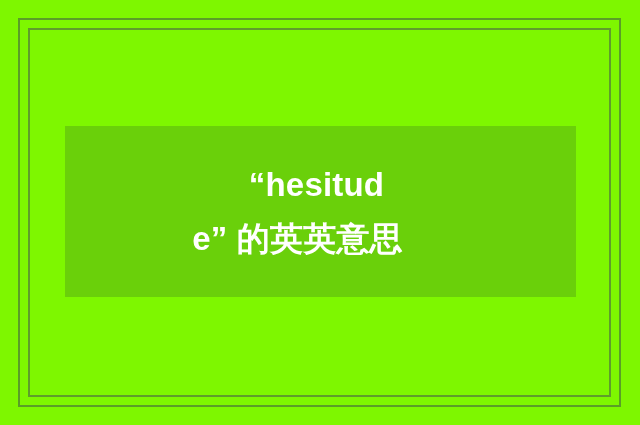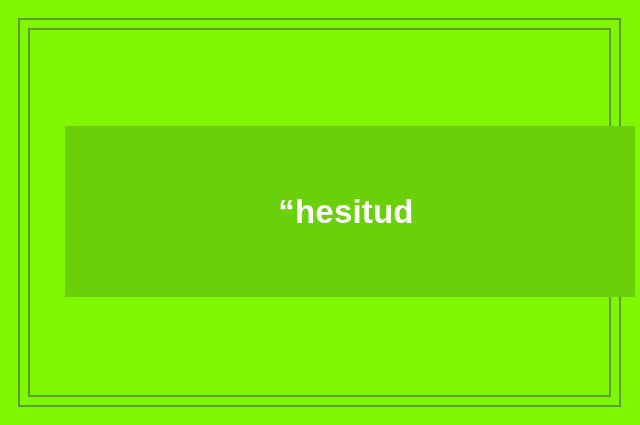--- a/index.html
+++ b/index.html
@@ -38,21 +38,21 @@
     border: 2px solid #5f9d2b;
     box-sizing: border-box;
     pointer-events: none;
   }
 
   
   .title-plate {
     position: absolute;
     left: 65px;
     top: 126px;
-    width: 570px;
+    width: 511px;
     height: 171px;
     background: #6ad00a;
     display: flex;
     align-items: center;
     justify-content: center;
     box-sizing: border-box;
   }
 
   .title-text {
     color: #fffffe;
@@ -83,16 +83,17 @@
 <body>
 
 <div id="canvas">
 
   <div class="frame-outer"></div>
   <div class="frame-inner"></div>
 
   <div class="title-plate">
     <div class="title-text">
       <span class="title-line line-1">“hesitud</span>
+      <span class="title-line line-2">e” 的英英意思</span>
     </div>
   </div>
 
 </div>
 
 </body></html>

